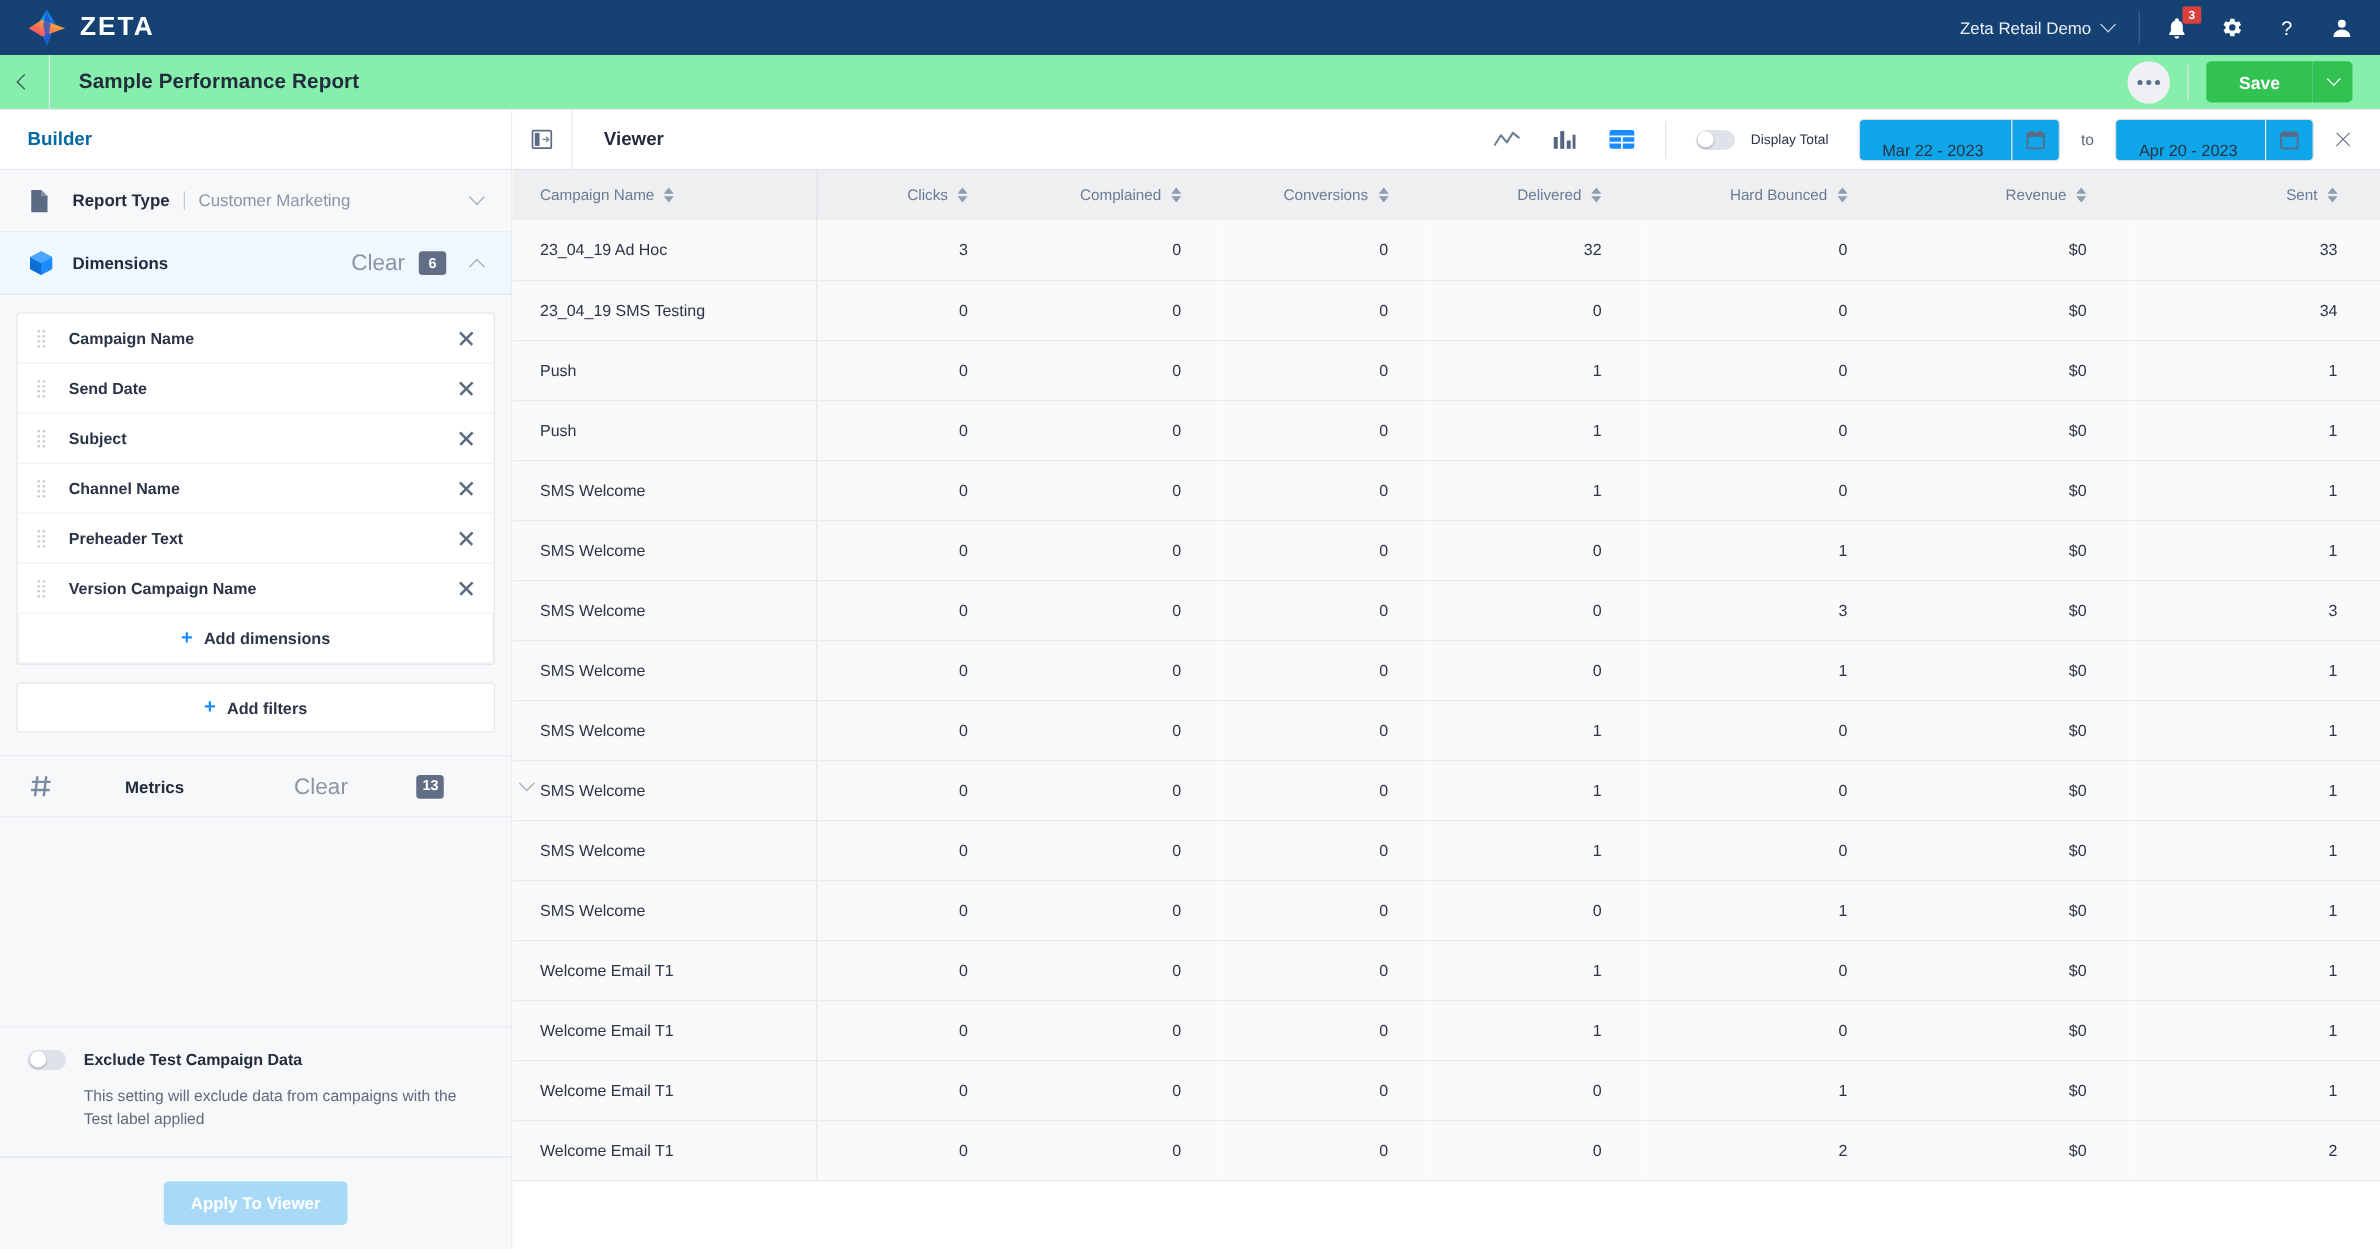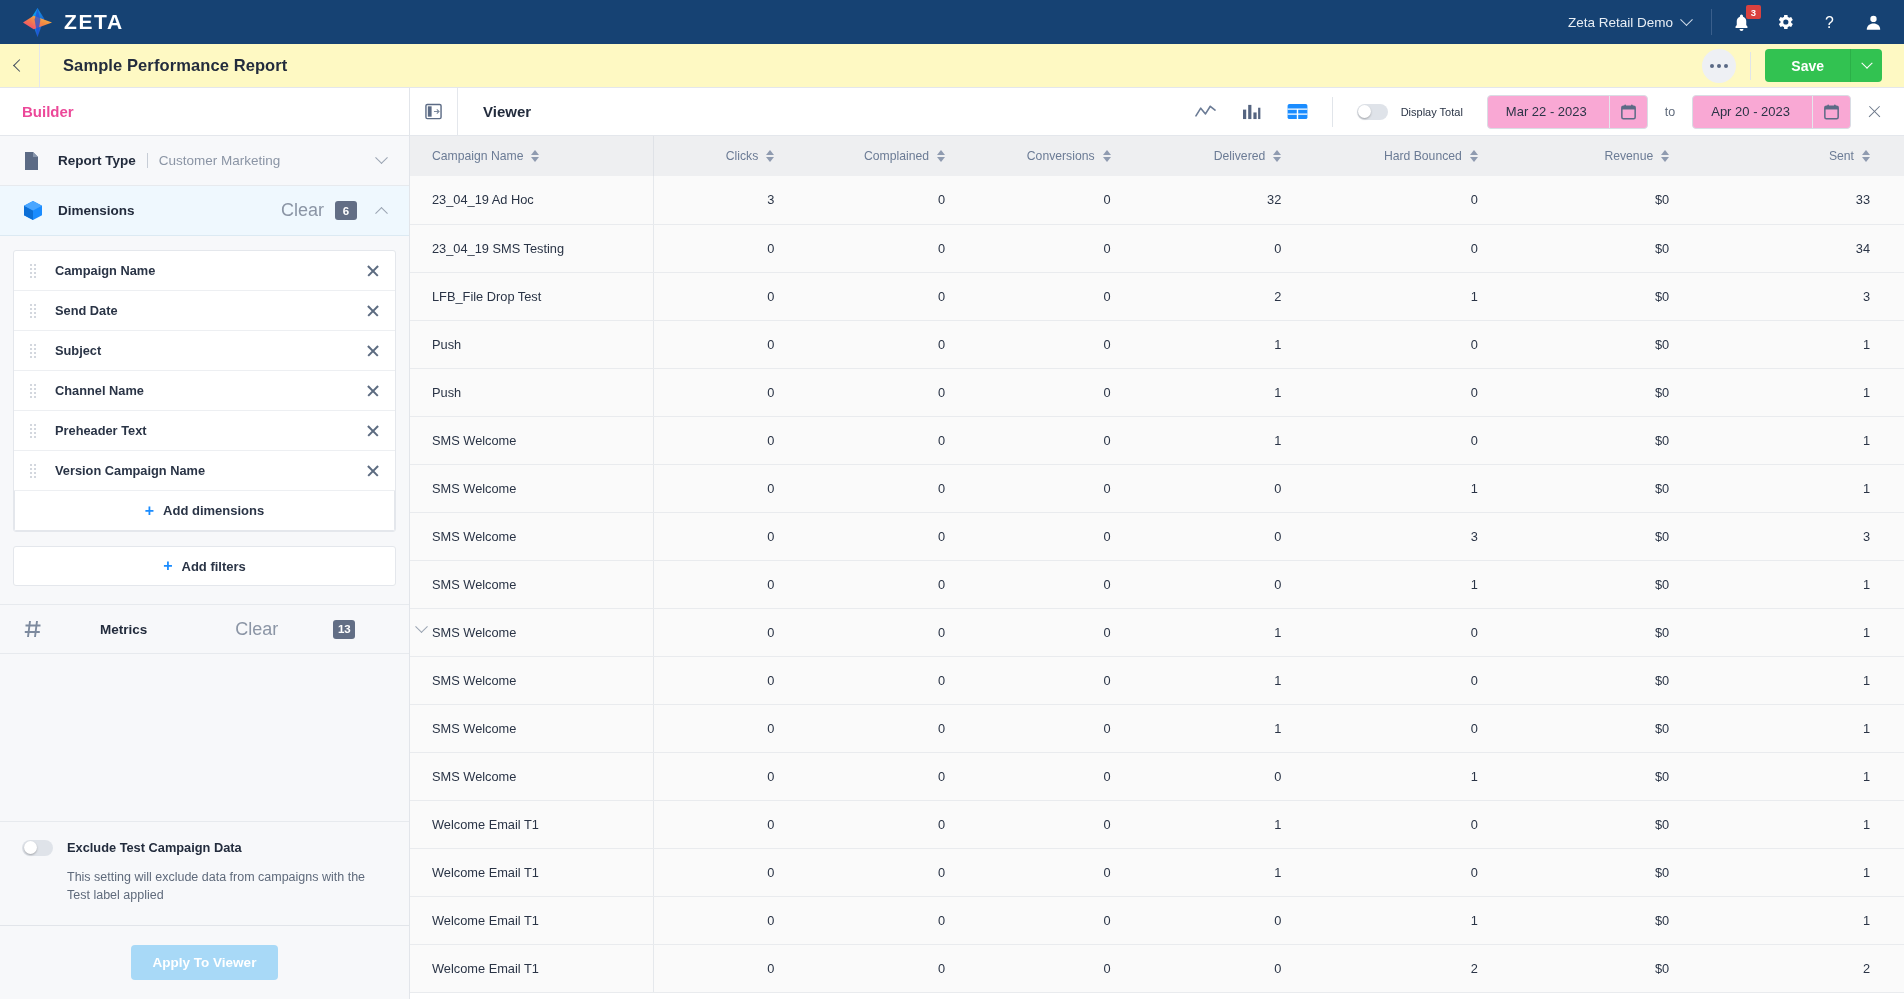--- a/index.html
+++ b/index.html
@@ -40,21 +40,21 @@
   .nav-ico svg { display: block; }
   .badge-n {
     position: absolute; top: -6px; right: -9px;
     background: #d9413f; color: #fff; font-size: 9.5px; font-weight: bold;
     min-width: 15px; height: 14px; border-radius: 2px;
     display: flex; align-items: center; justify-content: center; padding: 0 3px;
   }
 
   
   .subhead {
-    height: 44px; flex: 0 0 44px; background: #fef9c3;
+    height: 44px; flex: 0 0 44px; background: #86efac;
     border-bottom: 1px solid #e4e7ec;
     display: flex; align-items: center;
   }
   .back-btn {
     width: 40px; height: 44px; display: flex; align-items: center;
     justify-content: center; cursor: pointer;
     border-right: 1px solid #e4e7ec;
   }
   .back-btn .arr {
     width: 9px; height: 9px; border-left: 1.8px solid #3d4a5c;
@@ -95,21 +95,21 @@
   .sidebar {
     width: 410px; flex: 0 0 410px; background: #f7f8fa;
     border-right: 1px solid #e2e5ea;
     display: flex; flex-direction: column; min-height: 0;
   }
   .sb-head {
     height: 48px; flex: 0 0 48px; background: #fff;
     display: flex; align-items: center; padding-left: 22px;
     border-bottom: 1px solid #e4e7ec;
   }
-  .sb-head-title { font-size: 15px; font-weight: bold; color: #ec4899; }
+  .sb-head-title { font-size: 15px; font-weight: bold; color: #0369a1; }
 
   .sb-section {
     height: 50px; display: flex; align-items: center;
     padding: 0 22px 0 24px; border-bottom: 1px solid #e7eaee;
   }
   .sb-section.report { background: #f7f8fa; }
   .sb-section.dims { background: #eff8fe; border-bottom-color: #dceaf3; }
   .sb-section.metrics { background: #f7f8fa; border-top: 1px solid #e7eaee; gap: 44px; }
   .sec-ico { width: 20px; margin-right: 14px; display: flex; align-items: center; }
   .sec-label { font-size: 13.5px; font-weight: bold; color: #232c3d; }
@@ -201,22 +201,22 @@
   }
   .viewer-title { font-size: 15px; font-weight: bold; color: #232c3d; margin-left: 25px; }
   .vb-spacer { flex: 1 1 auto; }
   .chart-tabs { display: flex; align-items: center; gap: 26px; }
   .chart-tab { cursor: pointer; display: flex; align-items: center; }
   .vb-sep { width: 1px; height: 30px; background: #e1e5ea; margin: 0 24px; }
   .disp-total { display: flex; align-items: center; gap: 13px; }
   .disp-label { font-size: 11px; color: #2a3446; }
   .date-wrap { display: flex; align-items: center; gap: 0; margin-left: 24px; }
   .date-field {
-    display: flex; align-items: center; border: 1px solid #d9dde4;
-    border-radius: 4px; height: 34px; background: #f9a8d4; cursor: pointer;
+    display: flex; align-items: flex-end; border: 1px solid #d9dde4;
+    border-radius: 4px; height: 34px; background: #0ea5e9; cursor: pointer;
   }
   .date-val { font-size: 13px; color: #2a3446; padding: 0 22px 0 18px; white-space: nowrap; }
   .cal-btn {
     width: 38px; height: 32px; border-left: 1px solid #e4e7ec;
     display: flex; align-items: center; justify-content: center;
   }
   .to-lbl { font-size: 12.5px; color: #5f6a7b; margin: 0 17px; }
   .date-clear { margin: 0 22px 0 16px; width: 15px; height: 15px; position: relative; cursor: pointer; }
   .date-clear::before, .date-clear::after {
     content: ""; position: absolute; left: 0; top: 7px; width: 15px; height: 1.4px; background: #6b7789;
@@ -683,30 +683,20 @@
               <td class="col-name">23_04_19 SMS Testing</td>
               <td>0</td>
               <td>0</td>
               <td>0</td>
               <td>0</td>
               <td>0</td>
               <td>$0</td>
               <td>34</td>
             </tr>
             <tr>
-              <td class="col-name">LFB_File Drop Test</td>
-              <td>0</td>
-              <td>0</td>
-              <td>0</td>
-              <td>2</td>
-              <td>1</td>
-              <td>$0</td>
-              <td>3</td>
-            </tr>
-            <tr>
               <td class="col-name">Push</td>
               <td>0</td>
               <td>0</td>
               <td>0</td>
               <td>1</td>
               <td>0</td>
               <td>$0</td>
               <td>1</td>
             </tr>
             <tr>

